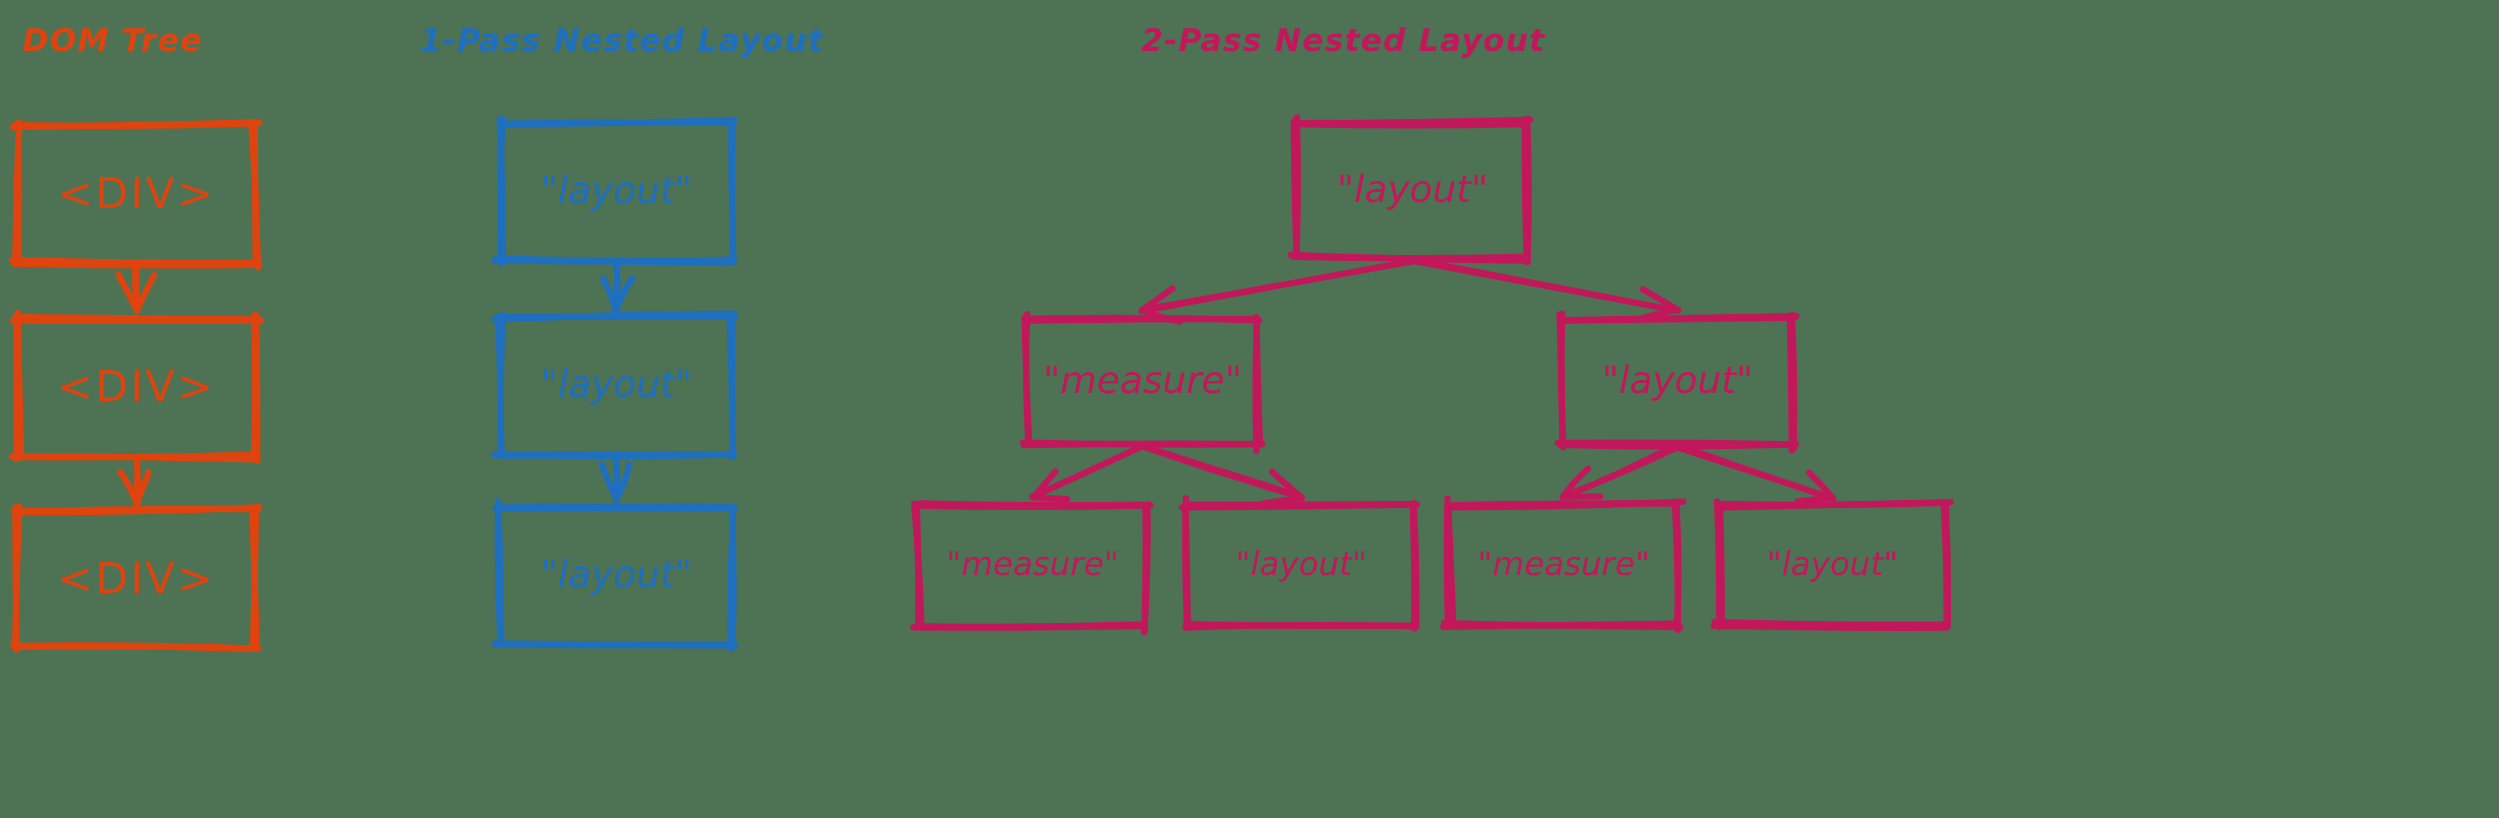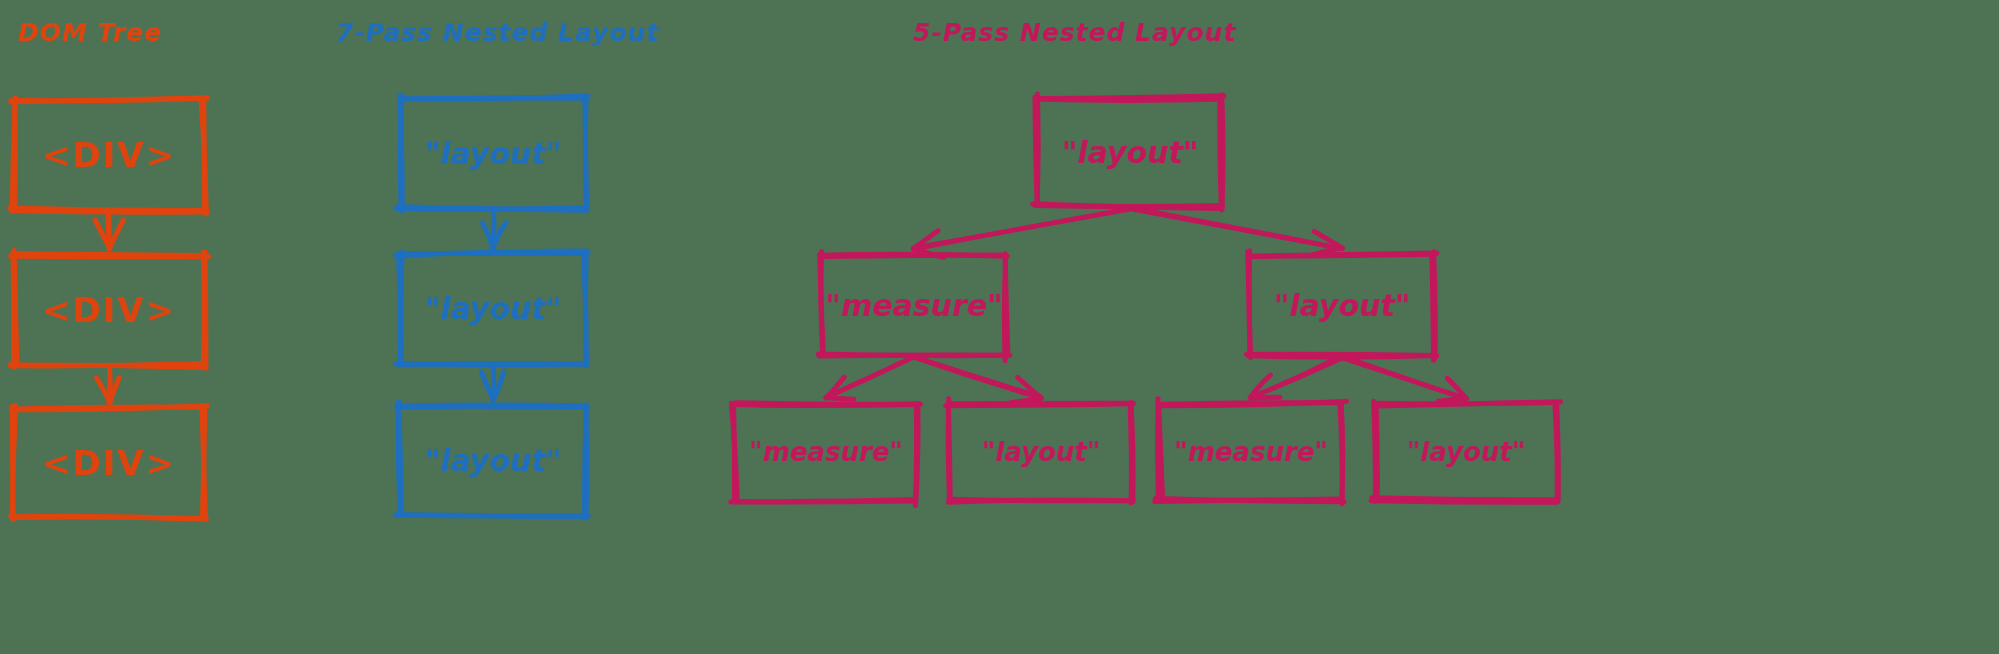--- a/index.html
+++ b/index.html
@@ -26,21 +26,21 @@
     font-weight: bold;
     font-size: 25px;
     font-style: italic;
     letter-spacing: 1px;
     white-space: nowrap;
     user-select: none;
   }
   .node-label {
     position: absolute;
     font-family: "DejaVu Sans", sans-serif;
-    font-weight: bold;
+    font-weight: normal;
     white-space: nowrap;
     user-select: none;
     transform: translate(-50%, -50%);
     text-align: right;
   }
   .lbl-div   { font-size: 34px; letter-spacing: 2px; }
   .lbl-quote { font-size: 30px; font-style: italic; letter-spacing: 0px; }
   .lbl-quote-sm { font-size: 26px; font-style: italic; }
 </style>
 </head>
@@ -243,25 +243,25 @@
         <path d="M 1375.308831886551 501.6293472553181 Q 1375.7140723255065 449.4433156734068 1373.605942880365 401.30857846196204" stroke="#C2185B" stroke-width="5" fill="none" stroke-linecap="round" stroke-linejoin="round"></path>
       </g>
     </g>
   </svg>
 
 <div id="overlay">
     <div class="heading" style="left: 18px; top: 18px; color: rgb(224, 68, 14);">DOM Tree</div>
     <div class="node-label lbl-div" style="left: 109px; top: 155px; color: rgb(224, 68, 14);">&lt;DIV&gt;</div>
     <div class="node-label lbl-div" style="left: 109px; top: 310px; color: rgb(224, 68, 14);">&lt;DIV&gt;</div>
     <div class="node-label lbl-div" style="left: 109px; top: 463px; color: rgb(224, 68, 14);">&lt;DIV&gt;</div>
-    <div class="heading" style="left: 336px; top: 18px; color: rgb(31, 111, 192);">7-Pass Nested Layout</div>
+    <div class="heading" style="left: 336px; top: 18px; color: rgb(31, 111, 192);">1-Pass Nested Layout</div>
     <div class="node-label lbl-quote" style="left: 493px; top: 153px; color: rgb(31, 111, 192);">"layout"</div>
     <div class="node-label lbl-quote" style="left: 493px; top: 308px; color: rgb(31, 111, 192);">"layout"</div>
     <div class="node-label lbl-quote" style="left: 493px; top: 460px; color: rgb(31, 111, 192);">"layout"</div>
-    <div class="heading" style="left: 913px; top: 18px; color: rgb(194, 24, 91);">5-Pass Nested Layout</div>
+    <div class="heading" style="left: 913px; top: 18px; color: rgb(194, 24, 91);">2-Pass Nested Layout</div>
     <div class="node-label lbl-quote" style="left: 1130px; top: 152px; color: rgb(194, 24, 91);">"layout"</div>
     <div class="node-label lbl-quote" style="left: 914px; top: 305px; color: rgb(194, 24, 91);">"measure"</div>
     <div class="node-label lbl-quote" style="left: 1342px; top: 305px; color: rgb(194, 24, 91);">"layout"</div>
     <div class="node-label lbl-quote-sm" style="left: 826px; top: 452px; color: rgb(194, 24, 91);">"measure"</div>
     <div class="node-label lbl-quote-sm" style="left: 1041px; top: 452px; color: rgb(194, 24, 91);">"layout"</div>
     <div class="node-label lbl-quote-sm" style="left: 1251px; top: 452px; color: rgb(194, 24, 91);">"measure"</div>
     <div class="node-label lbl-quote-sm" style="left: 1466px; top: 452px; color: rgb(194, 24, 91);">"layout"</div>
   </div>
 
 </body></html>

